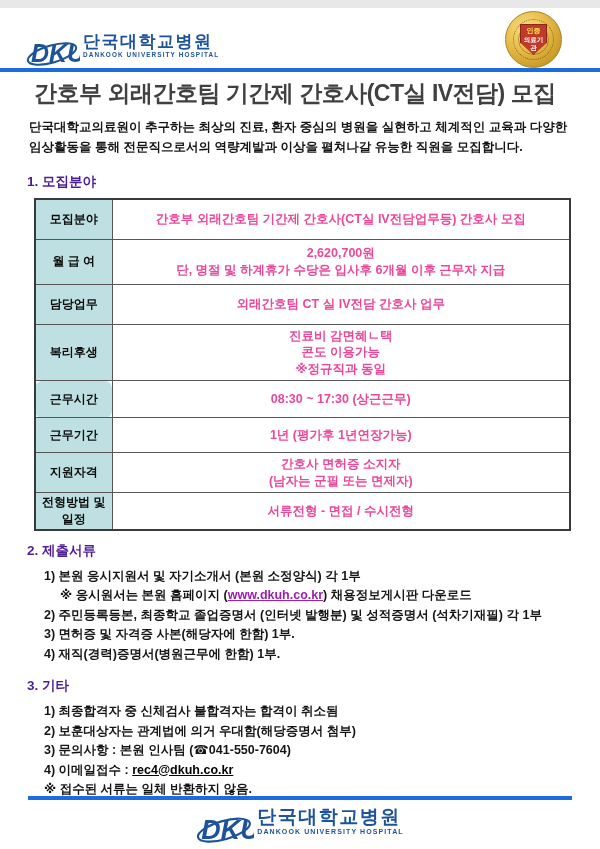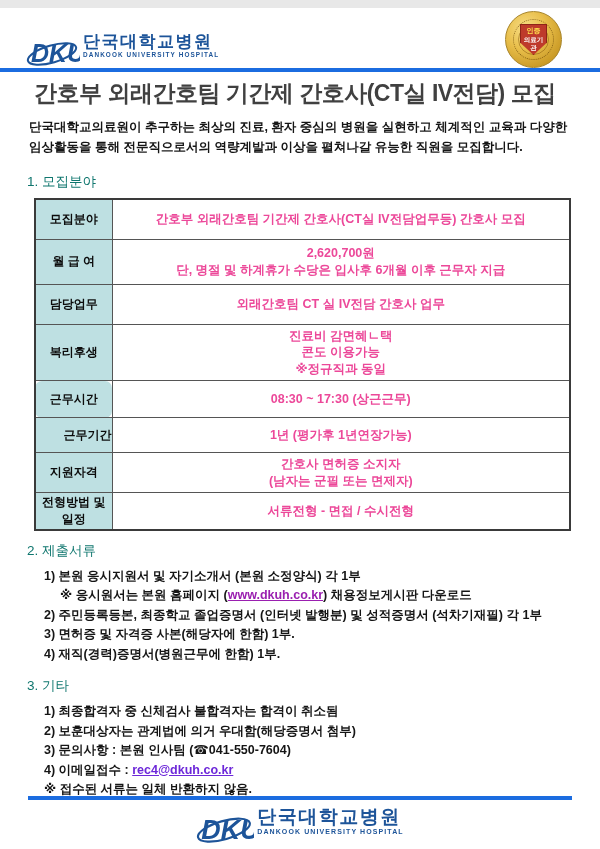--- a/index.html
+++ b/index.html
@@ -26,21 +26,21 @@
                  clip-path:polygon(0 0,100% 0,100% 60%,50% 100%,0 60%);
                  display:flex; flex-direction:column; align-items:center; justify-content:center;
                  border:1px solid #8f2418; }
   .seal-shield span { display:block; line-height:1.25; font-weight:bold; text-align:center; }
   .seal-l1 { font-size:7px; color:#FFE24D; }
   .seal-l2 { font-size:6.5px; color:#ffffff; }
   
   .title { margin:6px 18px 0 34px; font-size:23px; font-weight:bold; letter-spacing:-0.5px; color:#404040; white-space:nowrap; }
   .intro { margin:9px 28px 0 29px; font-size:12.5px; font-weight:600; line-height:19.5px; color:#151515; }
   
-  .sec-heading { margin:16px 0 7px 27px; font-size:13.5px; font-weight:normal; color:#0f766e; }
+  .sec-heading { margin:16px 0 7px 27px; font-size:13.5px; font-weight:bold; color:#4c1d95; }
   .sec-heading.s2 { margin-top:11px; }
   .sec-heading.s3 { margin-top:13px; }
   
   table.recruit { margin-left:34px; width:537px; border-collapse:collapse; border:2px solid #3a3a3a; table-layout:fixed; }
   table.recruit td { border:1px solid #555; vertical-align:middle; }
   td.rlabel { width:77px; text-align:center; font-size:12px; font-weight:bold; color:#0c0c0c; }
   td.rvalue { text-align:center; font-size:12.5px; font-weight:600; line-height:16.5px; padding:3px 6px; color:#ec4899; }
   tr.h40 { height:40px; } tr.h45 { height:45px; } tr.h50 { height:50px; }
   tr.h37 { height:37px; } tr.h35 { height:35px; } tr.h38 { height:38px; }
   
@@ -121,21 +121,21 @@
           <div>※정규직과 동일</div>
         </td>
       </tr>
       <tr class="h37">
         <td class="rlabel" style="background: rgb(190, 224, 226); border-radius: 7px;">근무시간</td>
         <td class="rvalue">
           <div>08:30 ~ 17:30 (상근근무)</div>
         </td>
       </tr>
       <tr class="h35">
-        <td class="rlabel" style="background: rgb(190, 224, 226); text-align: right;">근무기간</td>
+        <td class="rlabel" style="background: rgb(190, 224, 226);">근무기간</td>
         <td class="rvalue">
           <div>1년 (평가후 1년연장가능)</div>
         </td>
       </tr>
       <tr class="h38">
         <td class="rlabel" style="background: rgb(190, 224, 226);">지원자격</td>
         <td class="rvalue">
           <div>간호사 면허증 소지자</div>
           <div>(남자는 군필 또는 면제자)</div>
         </td>
@@ -158,21 +158,21 @@
   <div class="item">2) 주민등록등본, 최종학교 졸업증명서 (인터넷 발행분) 및 성적증명서 (석차기재필) 각 1부</div>
   <div class="item">3) 면허증 및 자격증 사본(해당자에 한함) 1부.</div>
   <div class="item">4) 재직(경력)증명서(병원근무에 한함) 1부.</div>
 
   <div class="sec-heading s3">3. 기타</div>
 
   <div class="item">1) 최종합격자 중 신체검사 불합격자는 합격이 취소됨</div>
   <div class="item">2) 보훈대상자는 관계법에 의거 우대함(해당증명서 첨부)</div>
   <div class="item">3) 문의사항 : 본원 인사팀 (☎041-550-7604)</div>
   <div class="item">
-    <span>4) 이메일접수 : </span><a class="email-link" href="#" style="color: #6d28d9; text-align: center;">rec4@dkuh.co.kr</a>
+    <span>4) 이메일접수 : </span><a class="email-link" href="#" style="color: #000000; text-align: center;">rec4@dkuh.co.kr</a>
   </div>
   <div class="item">※ 접수된 서류는 일체 반환하지 않음.</div>
 
   <div class="footer-rule" style="background: rgb(27, 108, 224);"></div>
   <div class="footer-logo">
     <div class="logo" style="position:static;">
       <svg width="58" height="42" viewBox="0 0 54 38">
         <ellipse cx="26" cy="21" rx="25" ry="8.5" transform="rotate(-16 26 21)" fill="none" stroke="#1D5499" stroke-width="2"></ellipse>
         <text x="5" y="29" font-style="italic" font-weight="bold" font-size="25" font-family="Liberation Sans, DejaVu Sans, sans-serif" fill="#1D5499">DKU</text>
       </svg>

